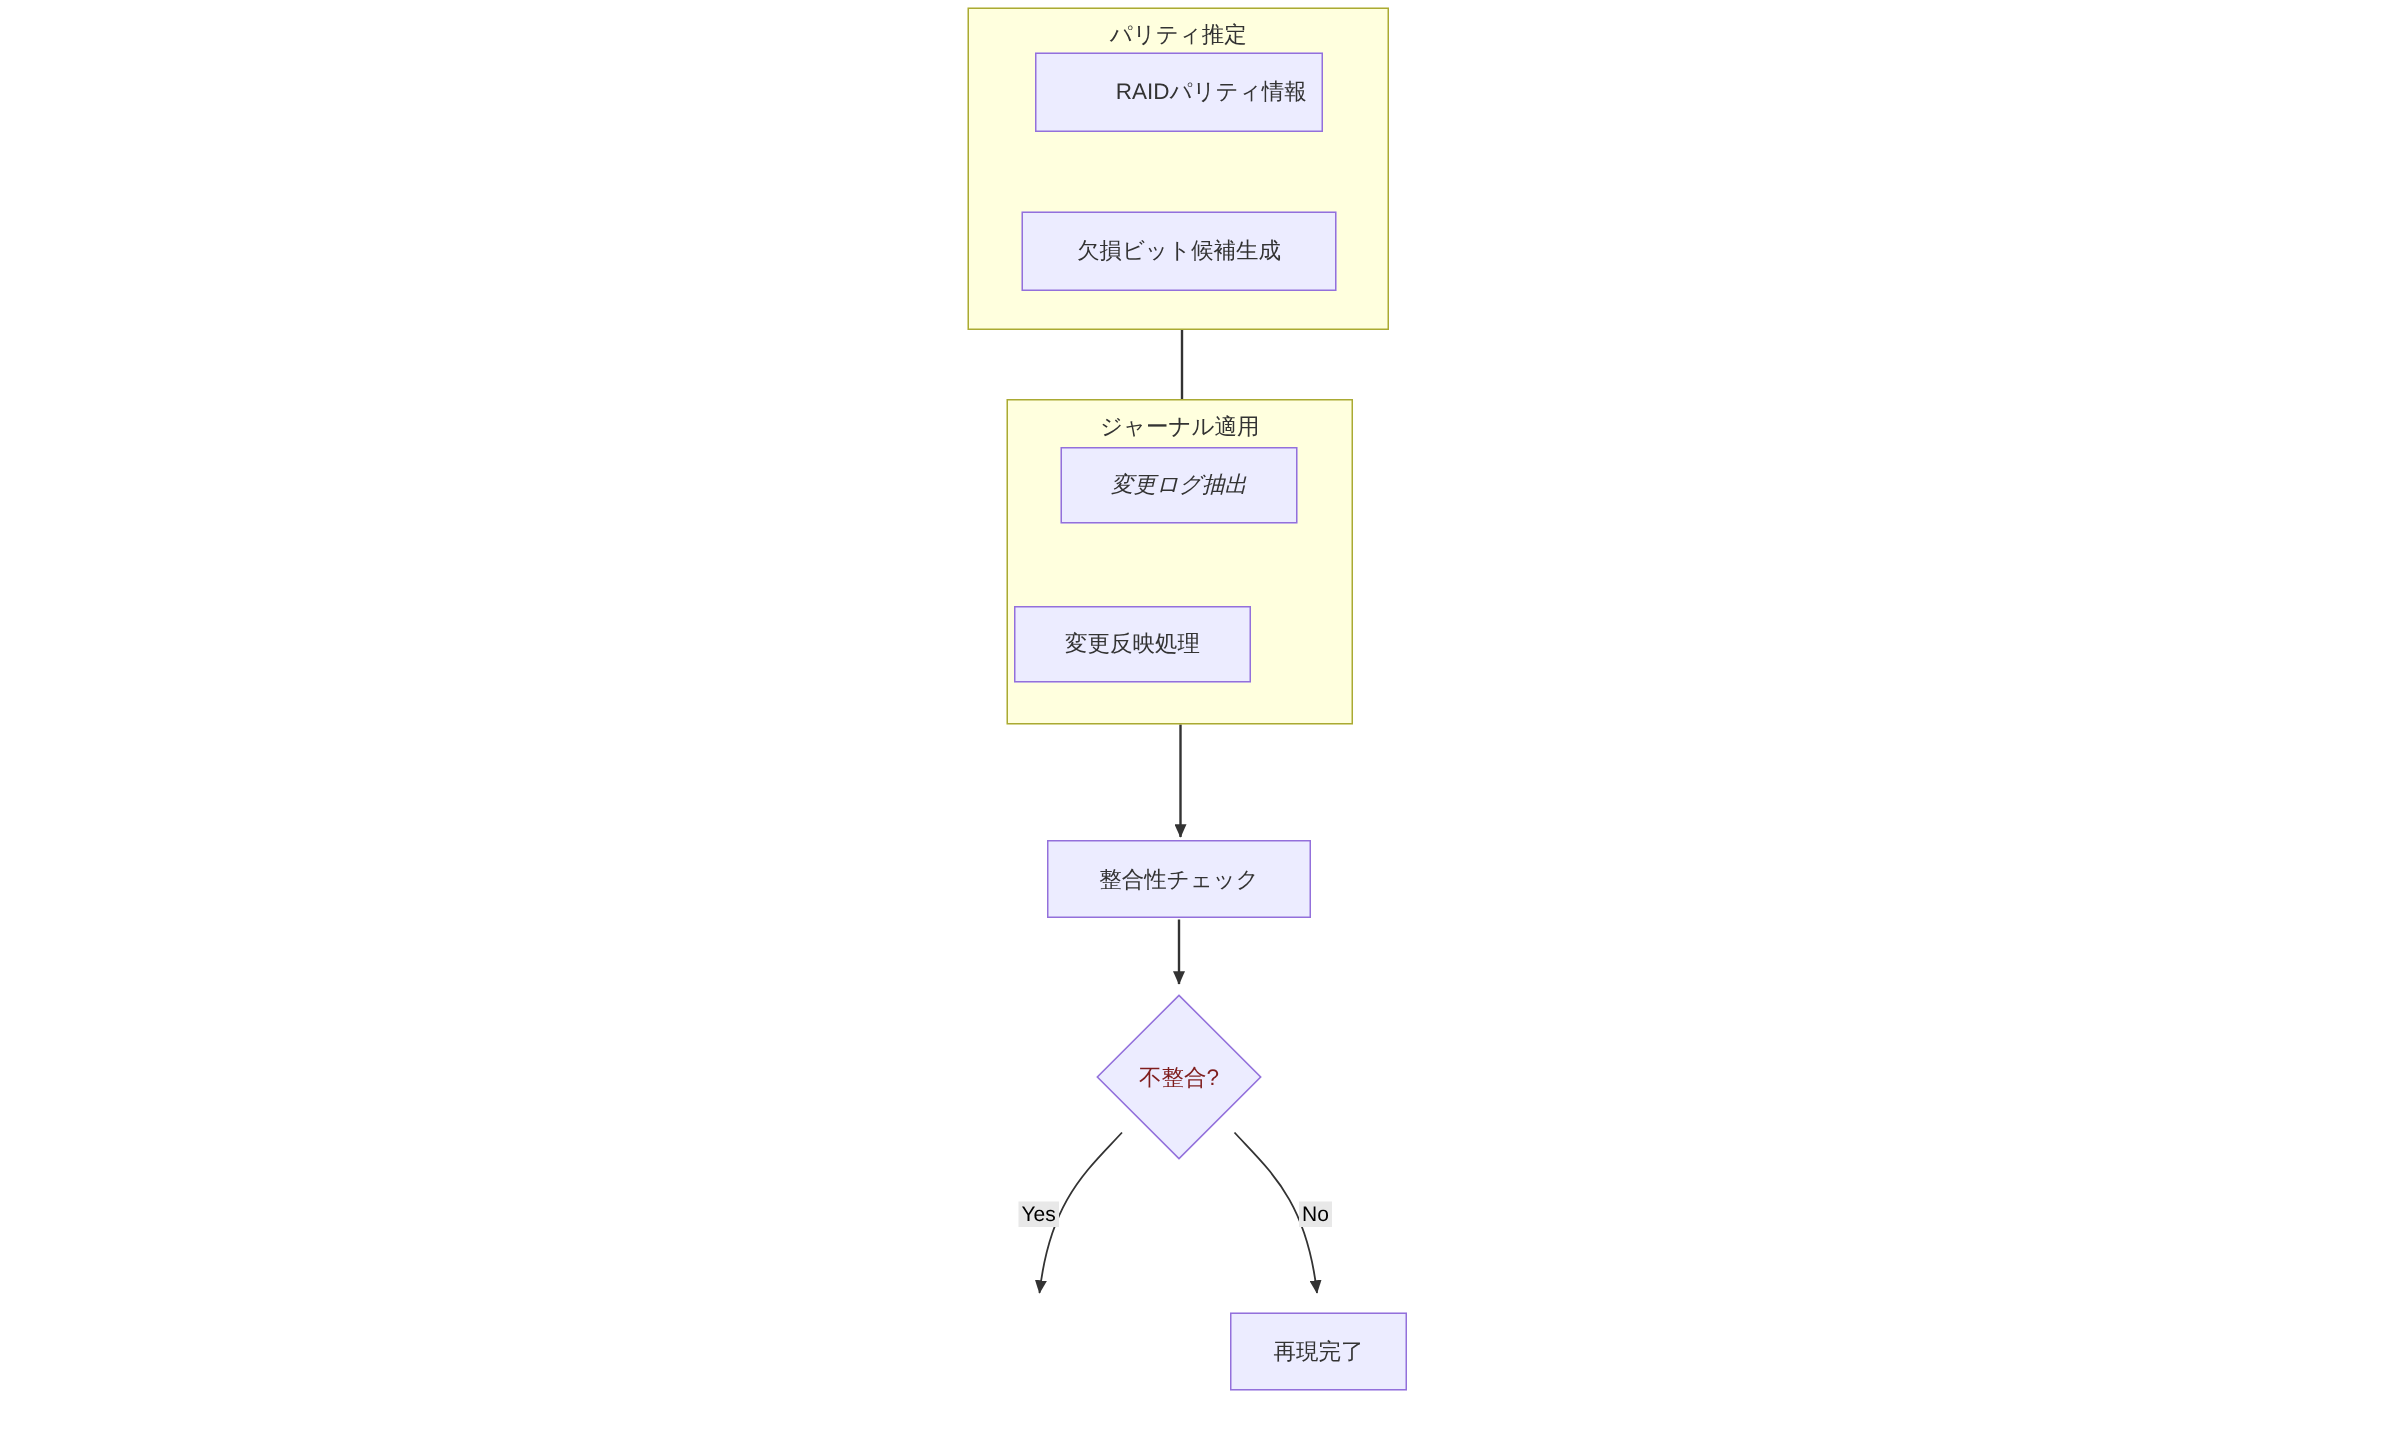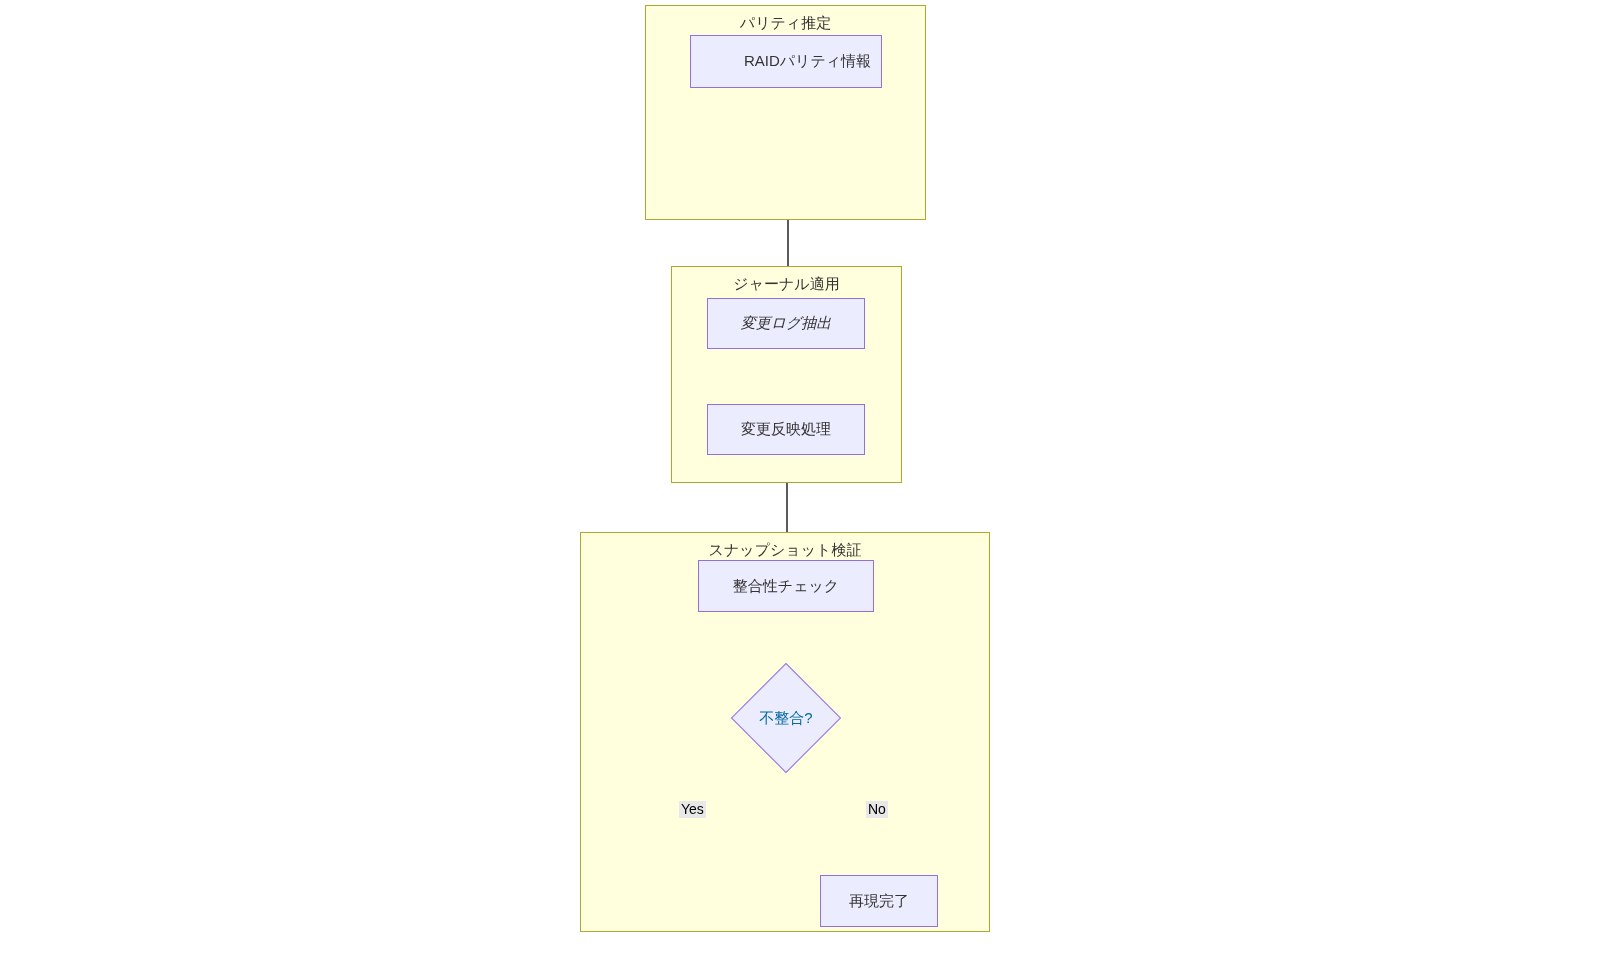--- a/index.html
+++ b/index.html
@@ -68,21 +68,21 @@
     margin-top: -39px;
     background: #ececff;
     border: 1px solid #9370db;
     box-sizing: border-box;
     transform: rotate(45deg);
   }
   .decision-label {
     position: relative;
     z-index: 2;
     font-size: 15px;
-    color: #0369a1;
+    color: #7f1d1d;
     white-space: nowrap;
   }
   .edge-label {
     position: absolute;
     font-size: 14px;
     color: #000000;
     background: #e8e8e8;
     padding: 1px 2px;
     white-space: nowrap;
     line-height: 1.1;
@@ -116,36 +116,36 @@
   </svg>
 
   <div class="cluster" style="left:645px; top:5px; width:281px; height:215px;">
     <div class="cluster-title" style="top:8px;">パリティ推定</div>
   </div>
 
   <div class="node" style="left:690px; top:35px; width:192px; height:53px;padding-left:43px;">
     <span>RAIDパリティ情報</span>
   </div>
 
+  <div class="node" style="left:681px; top:141px; width:210px; height:53px;">
+    <span>欠損ビット候補生成</span>
+  </div>
 
   <div class="cluster" style="left:671px; top:266px; width:231px; height:217px;">
     <div class="cluster-title" style="top:8px;">ジャーナル適用</div>
   </div>
 
   <div class="node" style="left:707px; top:298px; width:158px; height:51px;font-style:italic;">
     <span>変更ログ抽出</span>
   </div>
 
-  <div class="node" style="left:707px; top:404px; width:158px; height:51px;">
+  <div class="node" style="left:676px; top:404px; width:158px; height:51px;">
     <span>変更反映処理</span>
   </div>
 
-  <div class="cluster" style="left:580px; top:532px; width:410px; height:400px;">
-    <div class="cluster-title" style="top:8px;">スナップショット検証</div>
-  </div>
 
   <div class="node" style="left:698px; top:560px; width:176px; height:52px;">
     <span>整合性チェック</span>
   </div>
 
   <div class="decision-wrap" style="left:731px; top:663px; width:110px; height:110px;">
     <div class="decision-shape"></div>
     <span class="decision-label">不整合?</span>
   </div>
 

